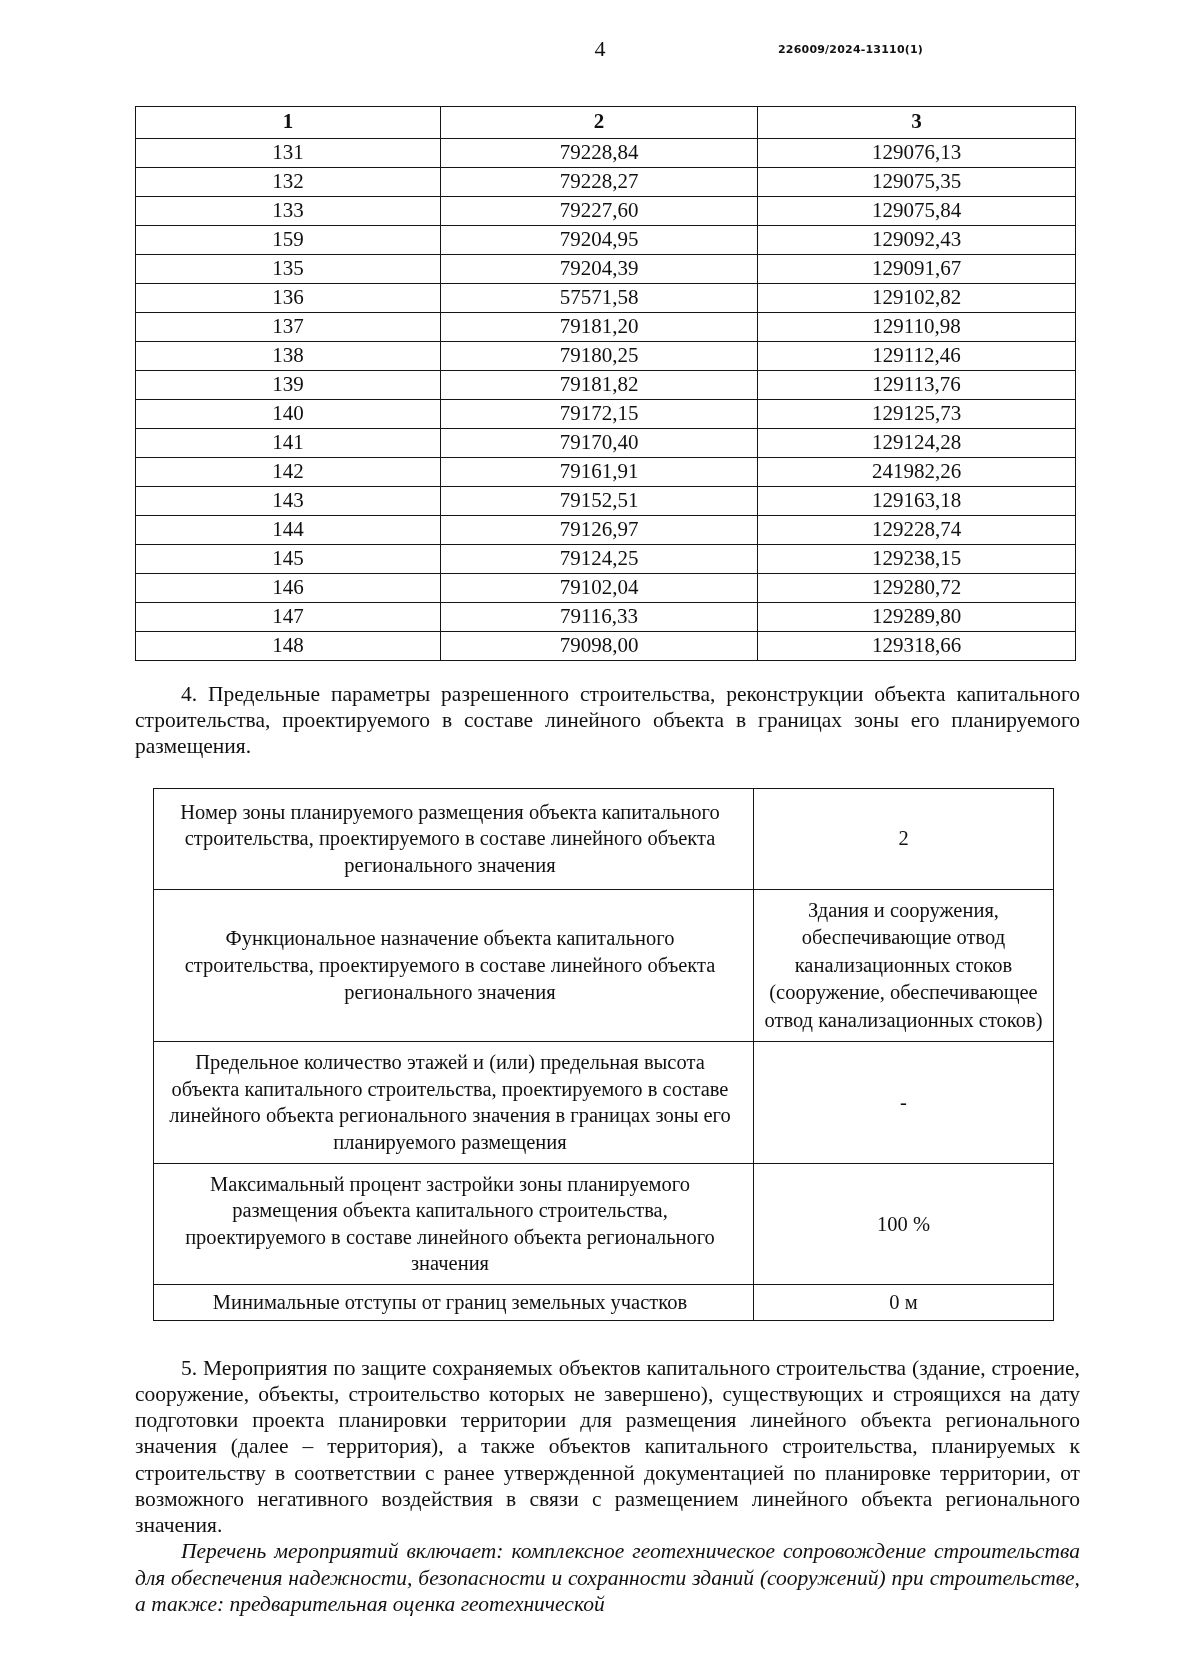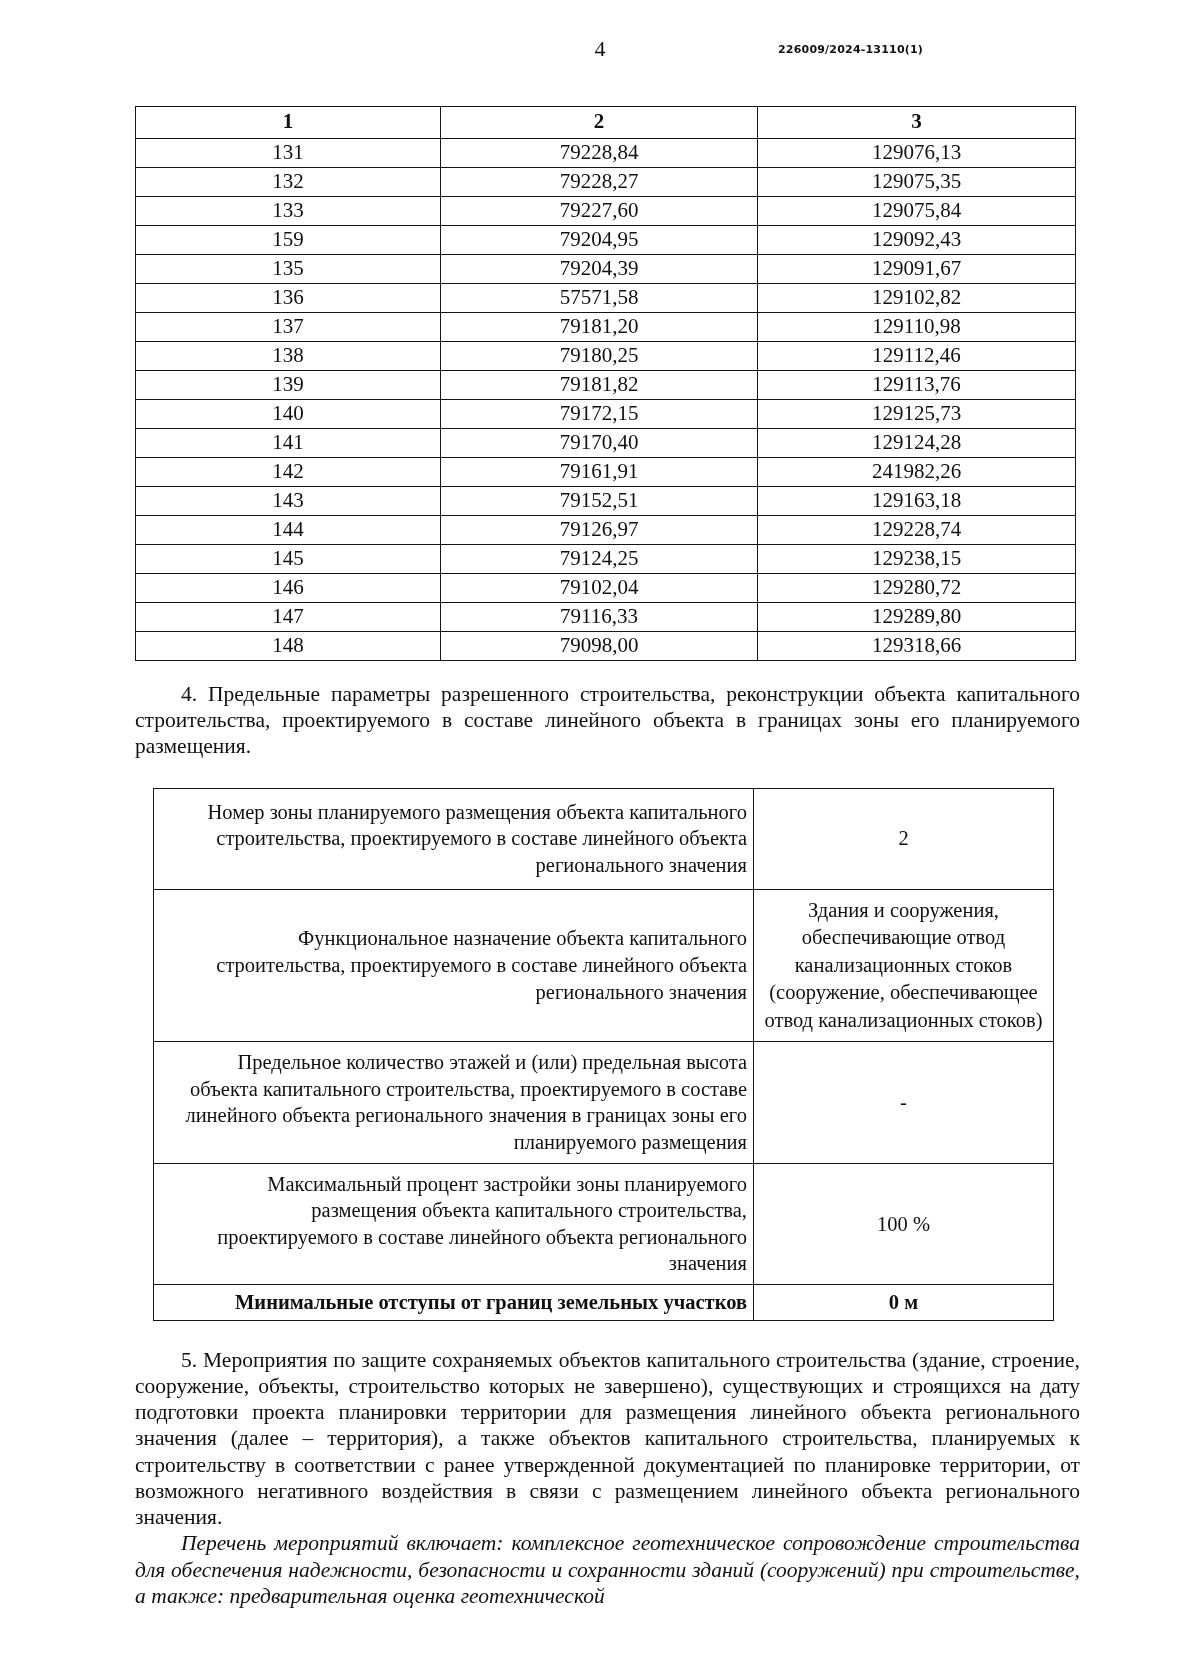--- a/index.html
+++ b/index.html
@@ -81,52 +81,52 @@
   
   p.body-par {
     font-size: 21.5px;
     line-height: 1.22;
     text-align: justify;
     text-indent: 46px;
     margin: 0;
     hyphens: none;
   }
   .par-block-4 { margin-top: 20px; }
-  .par-block-5 { margin-top: 26px; }
+  .par-block-5 { margin-top: 34px; }
   .par-block-5 p + p { text-indent: 46px; font-style: italic; }
 
   
   table.params-table {
     width: 900px;
     border-collapse: collapse;
     margin-top: 28px;
     margin-left: 18px;
     table-layout: fixed;
   }
   table.params-table td {
     border: 1.3px solid #151515;
     font-size: 20.5px;
     line-height: 1.30;
     vertical-align: middle;
   }
   table.params-table col.pc1 { width: 600px; }
   table.params-table col.pc2 { width: 300px; }
   td.p-label {
-    text-align: right;
-    padding: 7px 6px 7px 13px;
+    text-align: center;
+    padding: 7px 20px 7px 13px;
   }
   td.p-value {
     text-align: center;
     padding: 7px 10px;
   }
   td.p-value.multi {
     line-height: 1.34;
   }
   td.row-tall { height: 86px; }
-  td.row-short { padding-top: 4px; padding-bottom: 4px; font-weight: bold; }
+  td.row-short { padding-top: 4px; padding-bottom: 4px; }
 </style>
 </head>
 <body>
 
 <div class="page">
 
   <div class="page-header">
     <div class="page-number">4</div>
     <div class="doc-code">226009/2024-13110(1)</div>
   </div>

